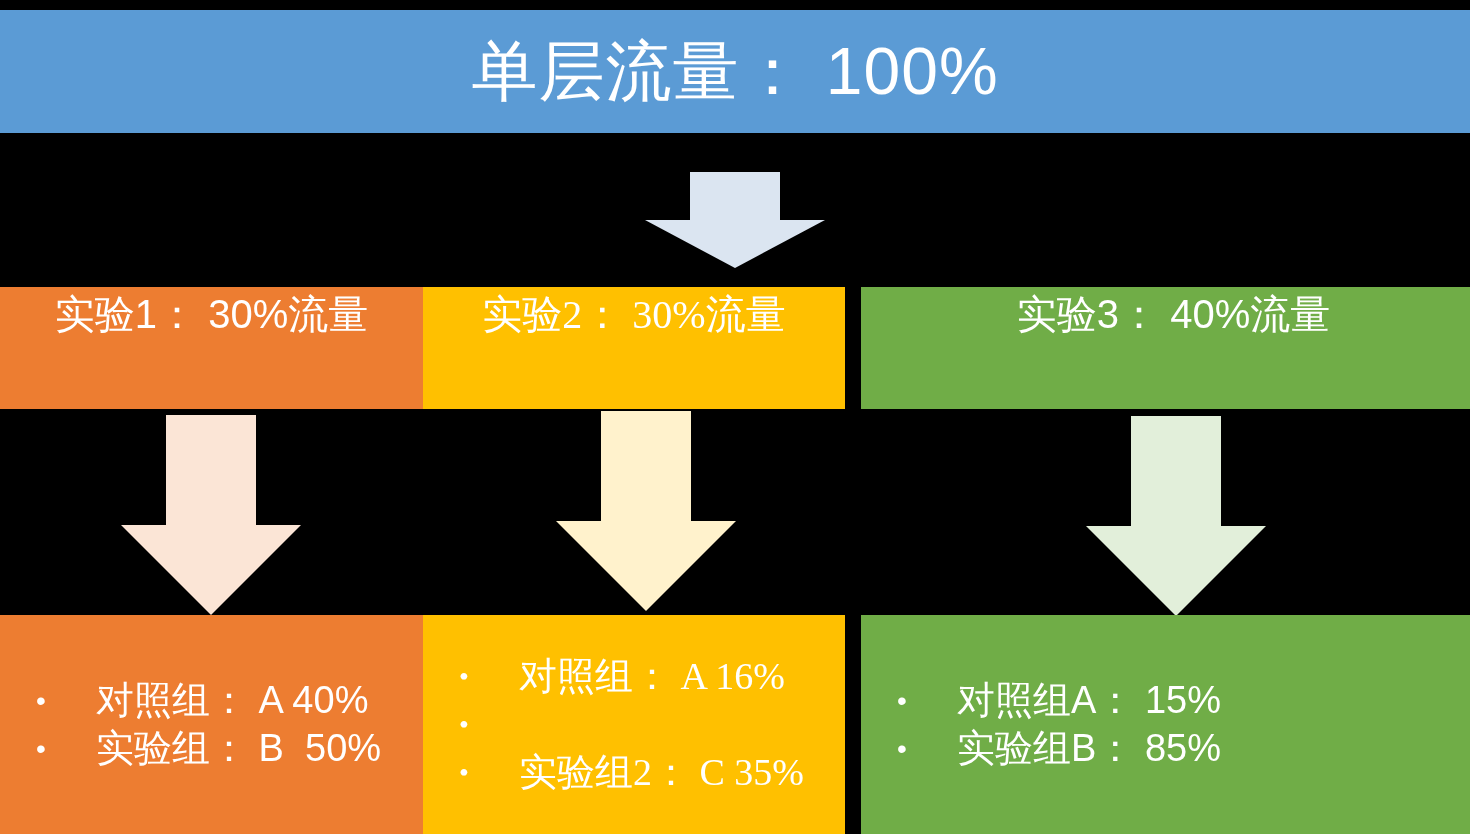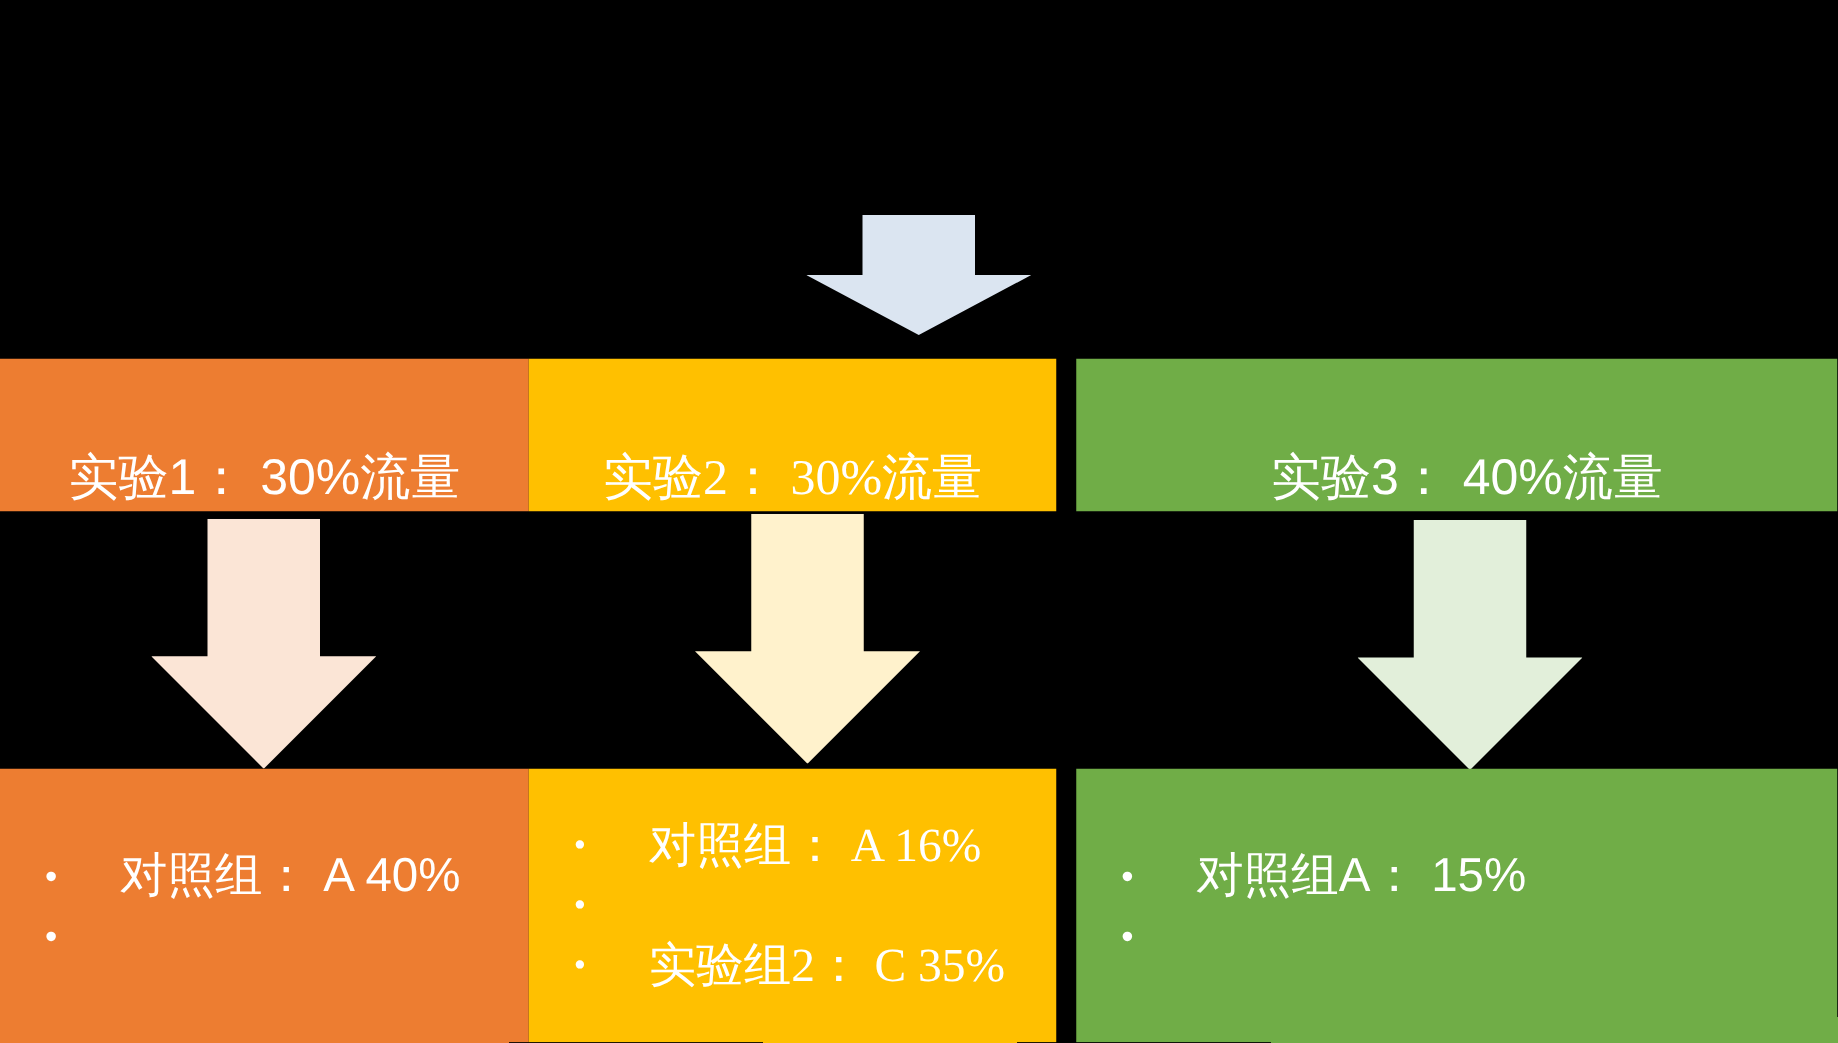--- a/index.html
+++ b/index.html
@@ -36,21 +36,21 @@
     width: 180px; height: 200px;
     clip-path: polygon(25% 0, 75% 0, 75% 55%, 100% 55%, 50% 100%, 0 55%, 25% 55%);
   }
   .arrow1 { left: 121px;  top: 415px; background: var(--c-arrow1); }
   .arrow2 { left: 556px;  top: 411px; background: var(--c-arrow2); }
   .arrow3 { left: 1086px; top: 416px; background: var(--c-arrow3); }
 
   .bar {
     position: absolute;
     top: 287px; height: 122px;
-    display: flex; align-items: flex-end; justify-content: center;
+    display: flex; align-items: flex-start; justify-content: center;
   }
   .bar-label { font-size: 40px; color: var(--c-text); white-space: pre; }
 
   .box {
     position: absolute;
     top: 615px; height: 219px;
     display: flex; flex-direction: column; justify-content: center;
   }
   .col1 { left: 0;     width: 423px; background: var(--c-exp1); }
   .col2 { left: 423px; width: 422px; background: var(--c-exp2); font-family: Liberation Serif, serif; }
@@ -68,20 +68,23 @@
     color: var(--c-text);
     flex: 0 0 60px;
   }
   .group-label { font-size: 38px; color: var(--c-text); white-space: pre; }
 </style>
 </head>
 <body>
 
 <div class="canvas">
 
+  <div class="banner">
+    <span class="banner-label">单层流量： 100%</span>
+  </div>
 
   <div class="arrow arrow-top"></div>
 
   <div class="bar col1">
     <span class="bar-label">实验1： 30%流量</span>
   </div>
   <div class="bar col2">
     <span class="bar-label">实验2： 30%流量</span>
   </div>
   <div class="bar col3">
@@ -93,20 +96,21 @@
   <div class="arrow arrow-col arrow3"></div>
 
   <div class="box col1">
     <ul class="group-list">
       <li class="group-item">
         <span class="bullet">•</span>
         <span class="group-label">对照组： A 40%</span>
       </li>
       <li class="group-item">
         <span class="bullet">•</span>
+        <span class="group-label">实验组： B  50%</span>
       </li>
     </ul>
   </div>
 
   <div class="box col2">
     <ul class="group-list">
       <li class="group-item">
         <span class="bullet">•</span>
         <span class="group-label">对照组： A 16%</span>
       </li>
@@ -121,17 +125,18 @@
   </div>
 
   <div class="box col3">
     <ul class="group-list">
       <li class="group-item">
         <span class="bullet">•</span>
         <span class="group-label">对照组A： 15%</span>
       </li>
       <li class="group-item">
         <span class="bullet">•</span>
+        <span class="group-label">实验组B： 85%</span>
       </li>
     </ul>
   </div>
 
 </div>
 
 </body></html>

